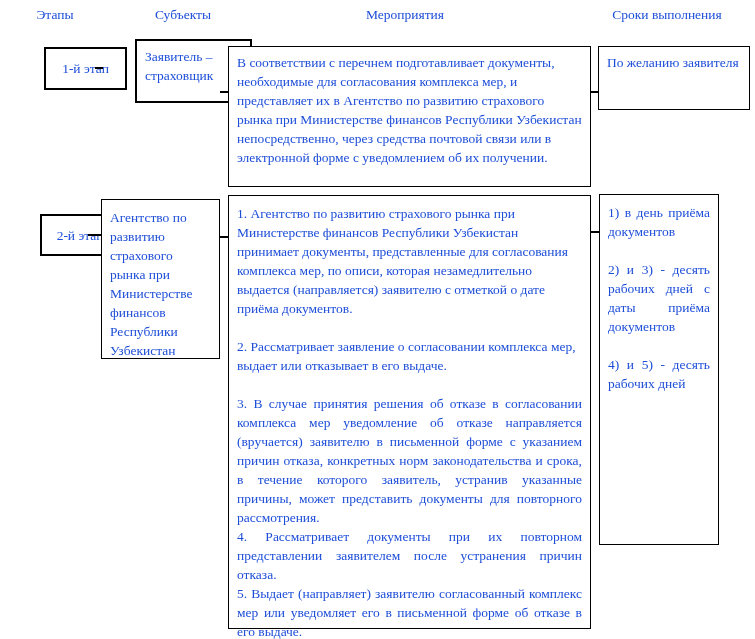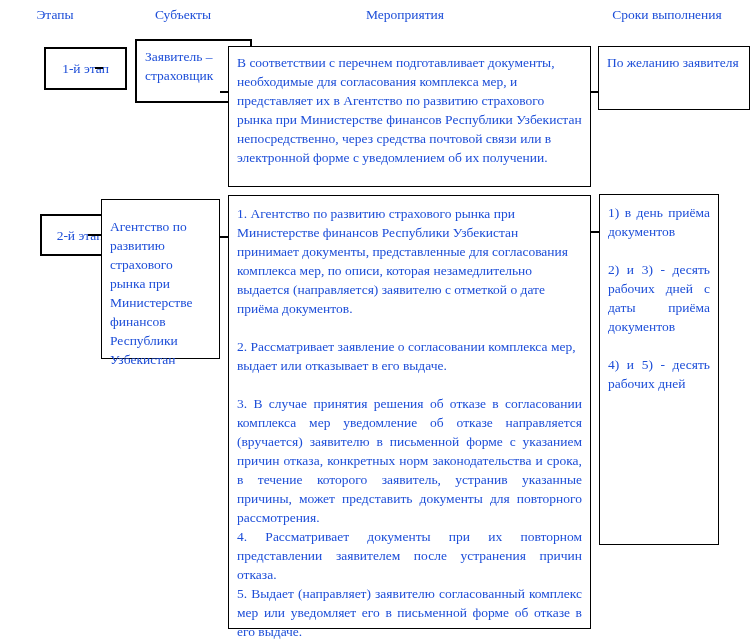--- a/index.html
+++ b/index.html
@@ -72,21 +72,21 @@
   </div>
 
   <div class="hline" style="left:95px;  top:67px; width:8px;"></div>
   <div class="hline" style="left:220px; top:91px; width:8px;"></div>
   <div class="hline" style="left:591px; top:91px; width:7px;"></div>
 
   <div class="box thick etap" style="left:8px; top:214px; width:80px; height:42px;">
     <span>2-й этап</span>
   </div>
 
-  <div class="box" style="left:101px; top:199px; width:119px; height:160px; padding-top:17px;">
+  <div class="box" style="left:101px; top:199px; width:119px; height:160px; padding-top:8px;">
     <p>Агентство по развитию страхового рынка при Министерстве финансов Республики Узбекистан</p>
   </div>
 
   <div class="box" style="left:228px; top:195px; width:363px; height:434px; padding-top:8px;">
     <p class="gap">1. Агентство по развитию страхового рынка при Министерстве финансов Республики Узбекистан принимает документы, представленные для согласования комплекса мер, по описи, которая незамедлительно выдается (направляется) заявителю с отметкой о дате приёма документов.</p>
     <p class="gap">2. Рассматривает заявление о согласовании комплекса мер, выдает или отказывает в его выдаче.</p>
     <p class="just">3. В случае принятия решения об отказе в согласовании комплекса мер уведомление об отказе направляется (вручается) заявителю в письменной форме с указанием причин отказа, конкретных норм законодательства и срока, в течение которого заявитель, устранив указанные причины, может представить документы для повторного рассмотрения.</p>
     <p class="just">4. Рассматривает документы при их повторном представлении заявителем после устранения причин отказа.</p>
     <p class="just">5. Выдает (направляет) заявителю согласованный комплекс мер или уведомляет его в письменной форме об отказе в его выдаче.</p>
   </div>

